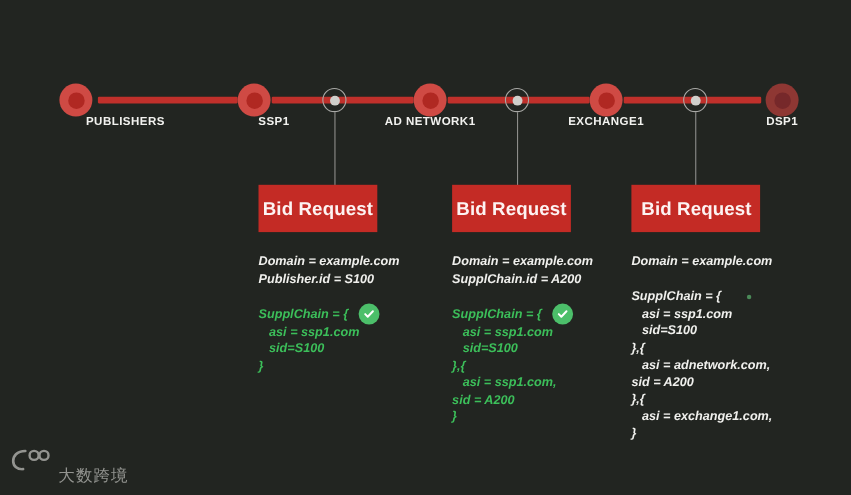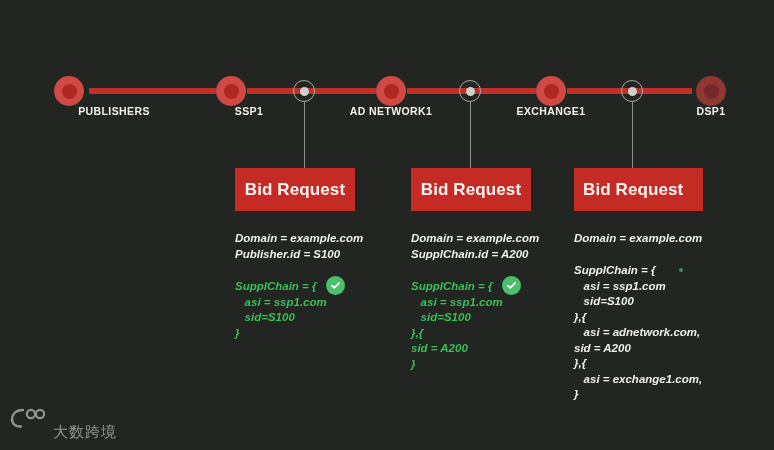--- a/index.html
+++ b/index.html
@@ -86,21 +86,21 @@
     font-weight: bold;
     letter-spacing: 0.4px;
     white-space: nowrap;
     transform: translateX(-50%);
   }
 
   
   .card { position: absolute; }
 
   .card-head {
-    width: 120px;
+    width: 108px;
     height: 43px;
     background: #c42b25;
     display: flex;
     align-items: center;
     justify-content: center;
     overflow: hidden;
   }
   .card-head-text {
     color: #fdf3f2;
     font-size: 17px;
@@ -243,20 +243,21 @@
       <div class="chain">
         <div class="check">
           <svg width="11" height="11" viewBox="0 0 11 11" aria-hidden="true">
             <path d="M2 5.6 L4.3 7.9 L9 3.0" fill="none" stroke="#ffffff" stroke-width="1.8" stroke-linecap="round" stroke-linejoin="round"></path>
           </svg>
         </div>
         <div class="chain-line">SupplChain = {</div>
         <div class="chain-line">   asi = ssp1.com</div>
         <div class="chain-line">   sid=S100</div>
         <div class="chain-line">},{</div>
+        <div class="chain-line">   asi = ssp1.com,</div>
         <div class="chain-line">sid = A200</div>
         <div class="chain-line">}</div>
       </div>
     </div>
   </div>
 
   <div class="card" style="left:574px; top:168px;">
     <div class="card-head clipped">
       <span class="card-head-text">Bid Request</span>
     </div>

